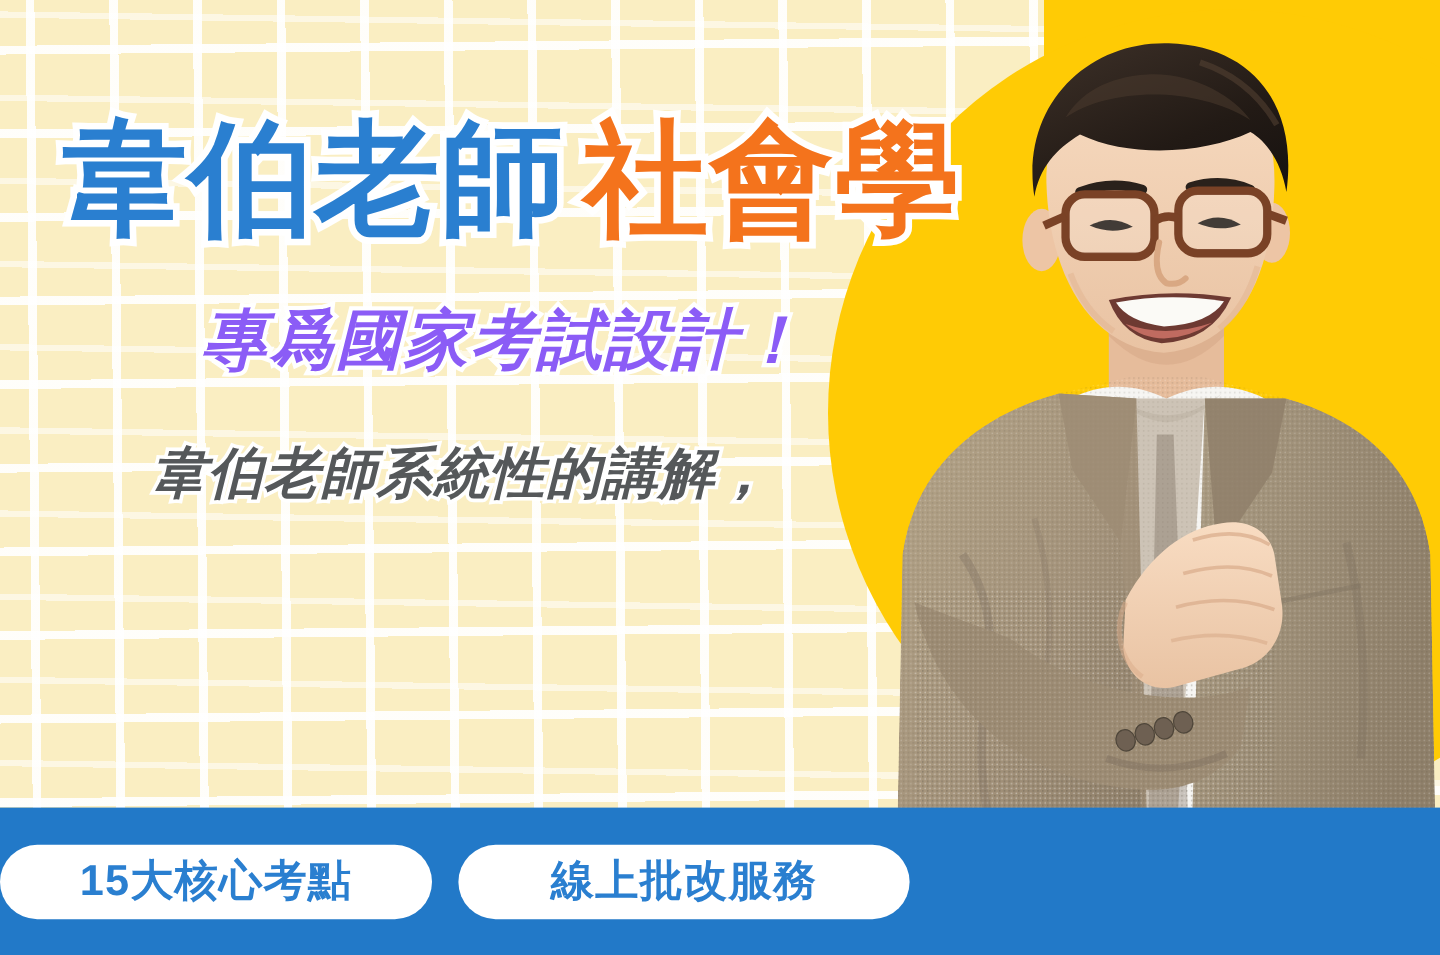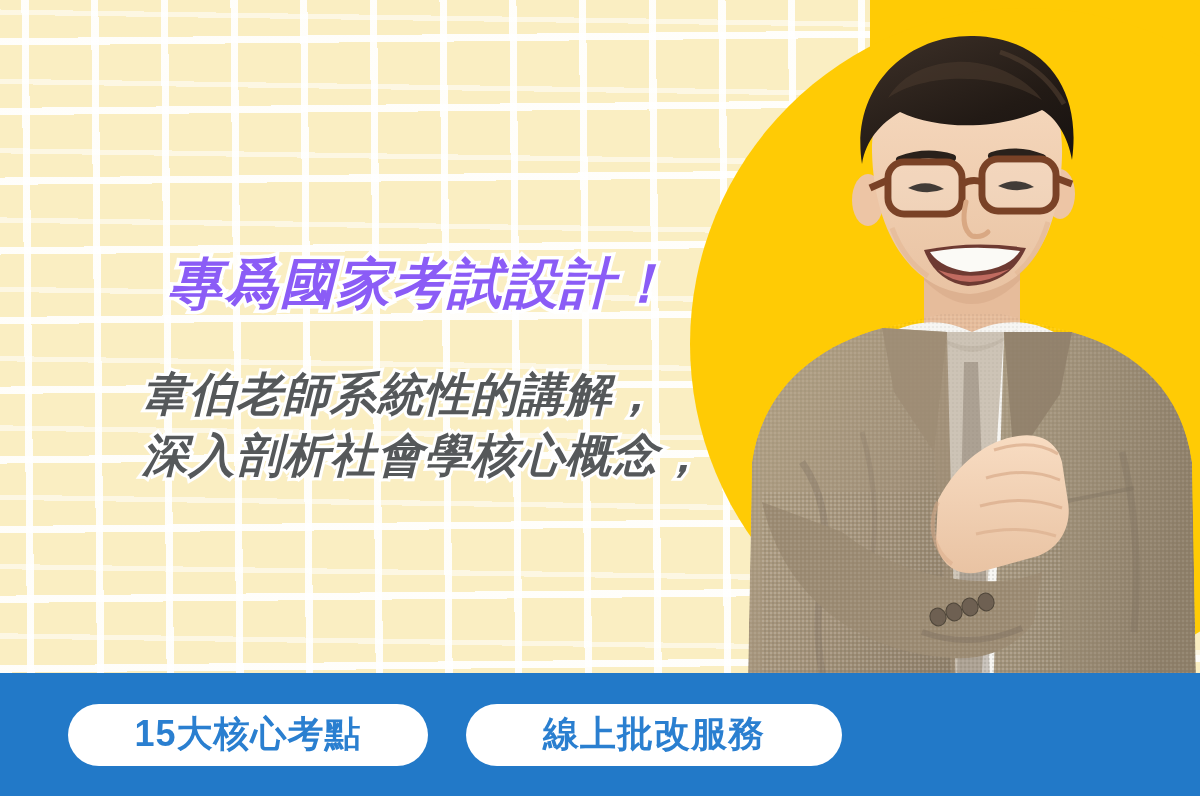--- a/index.html
+++ b/index.html
@@ -110,21 +110,20 @@
   .bodytext .bline {
     font-size: 46px;
     font-weight: bold;
     font-style: italic;
     color: #55585A;
     letter-spacing: 1px;
     line-height: 1.32;
     white-space: nowrap;
     -webkit-text-stroke: 6px #FFFFFF;
     paint-order: stroke fill;
-    margin-left: 16px;
   }
 
   
   .person {
     position: absolute;
     left: 742px;
     top: 32px;
     width: 460px;
     height: 700px;
     z-index: 5;
@@ -134,22 +133,21 @@
   .bottom-bar {
     position: absolute;
     left: 0;
     right: 0;
     bottom: 0;
     height: 123px;
     background: #2279C8;
     z-index: 8;
     display: flex;
     align-items: center;
-    padding-left: 68px;
-    gap: 24px;
+    gap: 8px;
     box-sizing: border-box;
   }
   .pill {
     background: #FFFFFF;
     border-radius: 48px;
     height: 62px;
     display: flex;
     align-items: center;
     justify-content: center;
     padding: 0 42px;
@@ -291,26 +289,29 @@
         <path d="M182 218 Q 232 208 284 216 Q 268 252 226 254 Q 194 250 182 218 Z" fill="#6E3A32"></path>
         <path d="M188 220 Q 232 212 278 219 Q 266 238 228 240 Q 198 236 188 220 Z" fill="#FBFAF6"></path>
         <path d="M196 238 Q 230 250 268 237 Q 248 250 228 250 Q 210 250 196 238 Z" fill="#C06B60"></path>
 
         <path d="M150 196 Q 162 228 186 244" stroke="#E2B38F" stroke-width="5" fill="none" opacity="0.5"></path>
         <path d="M306 190 Q 296 224 274 242" stroke="#E2B38F" stroke-width="5" fill="none" opacity="0.5"></path>
       </g>
     </svg>
   </div>
 
+  <div class="headline">
+    <span class="hl-blue">韋伯老師</span>
+    <span class="hl-orange">社會學</span>
+  </div>
 
   <div class="subhead">專爲國家考試設計！</div>
 
   <div class="bodytext">
     <div class="bline">韋伯老師系統性的講解，</div>
-    <div class="bline">深入剖析社會學核心概念，</div>
   </div>
 
   <div class="bottom-bar">
     <div class="pill pill-1">15大核心考點</div>
     <div class="pill pill-3">線上批改服務</div>
   </div>
 
 </div>
 
 </body></html>

